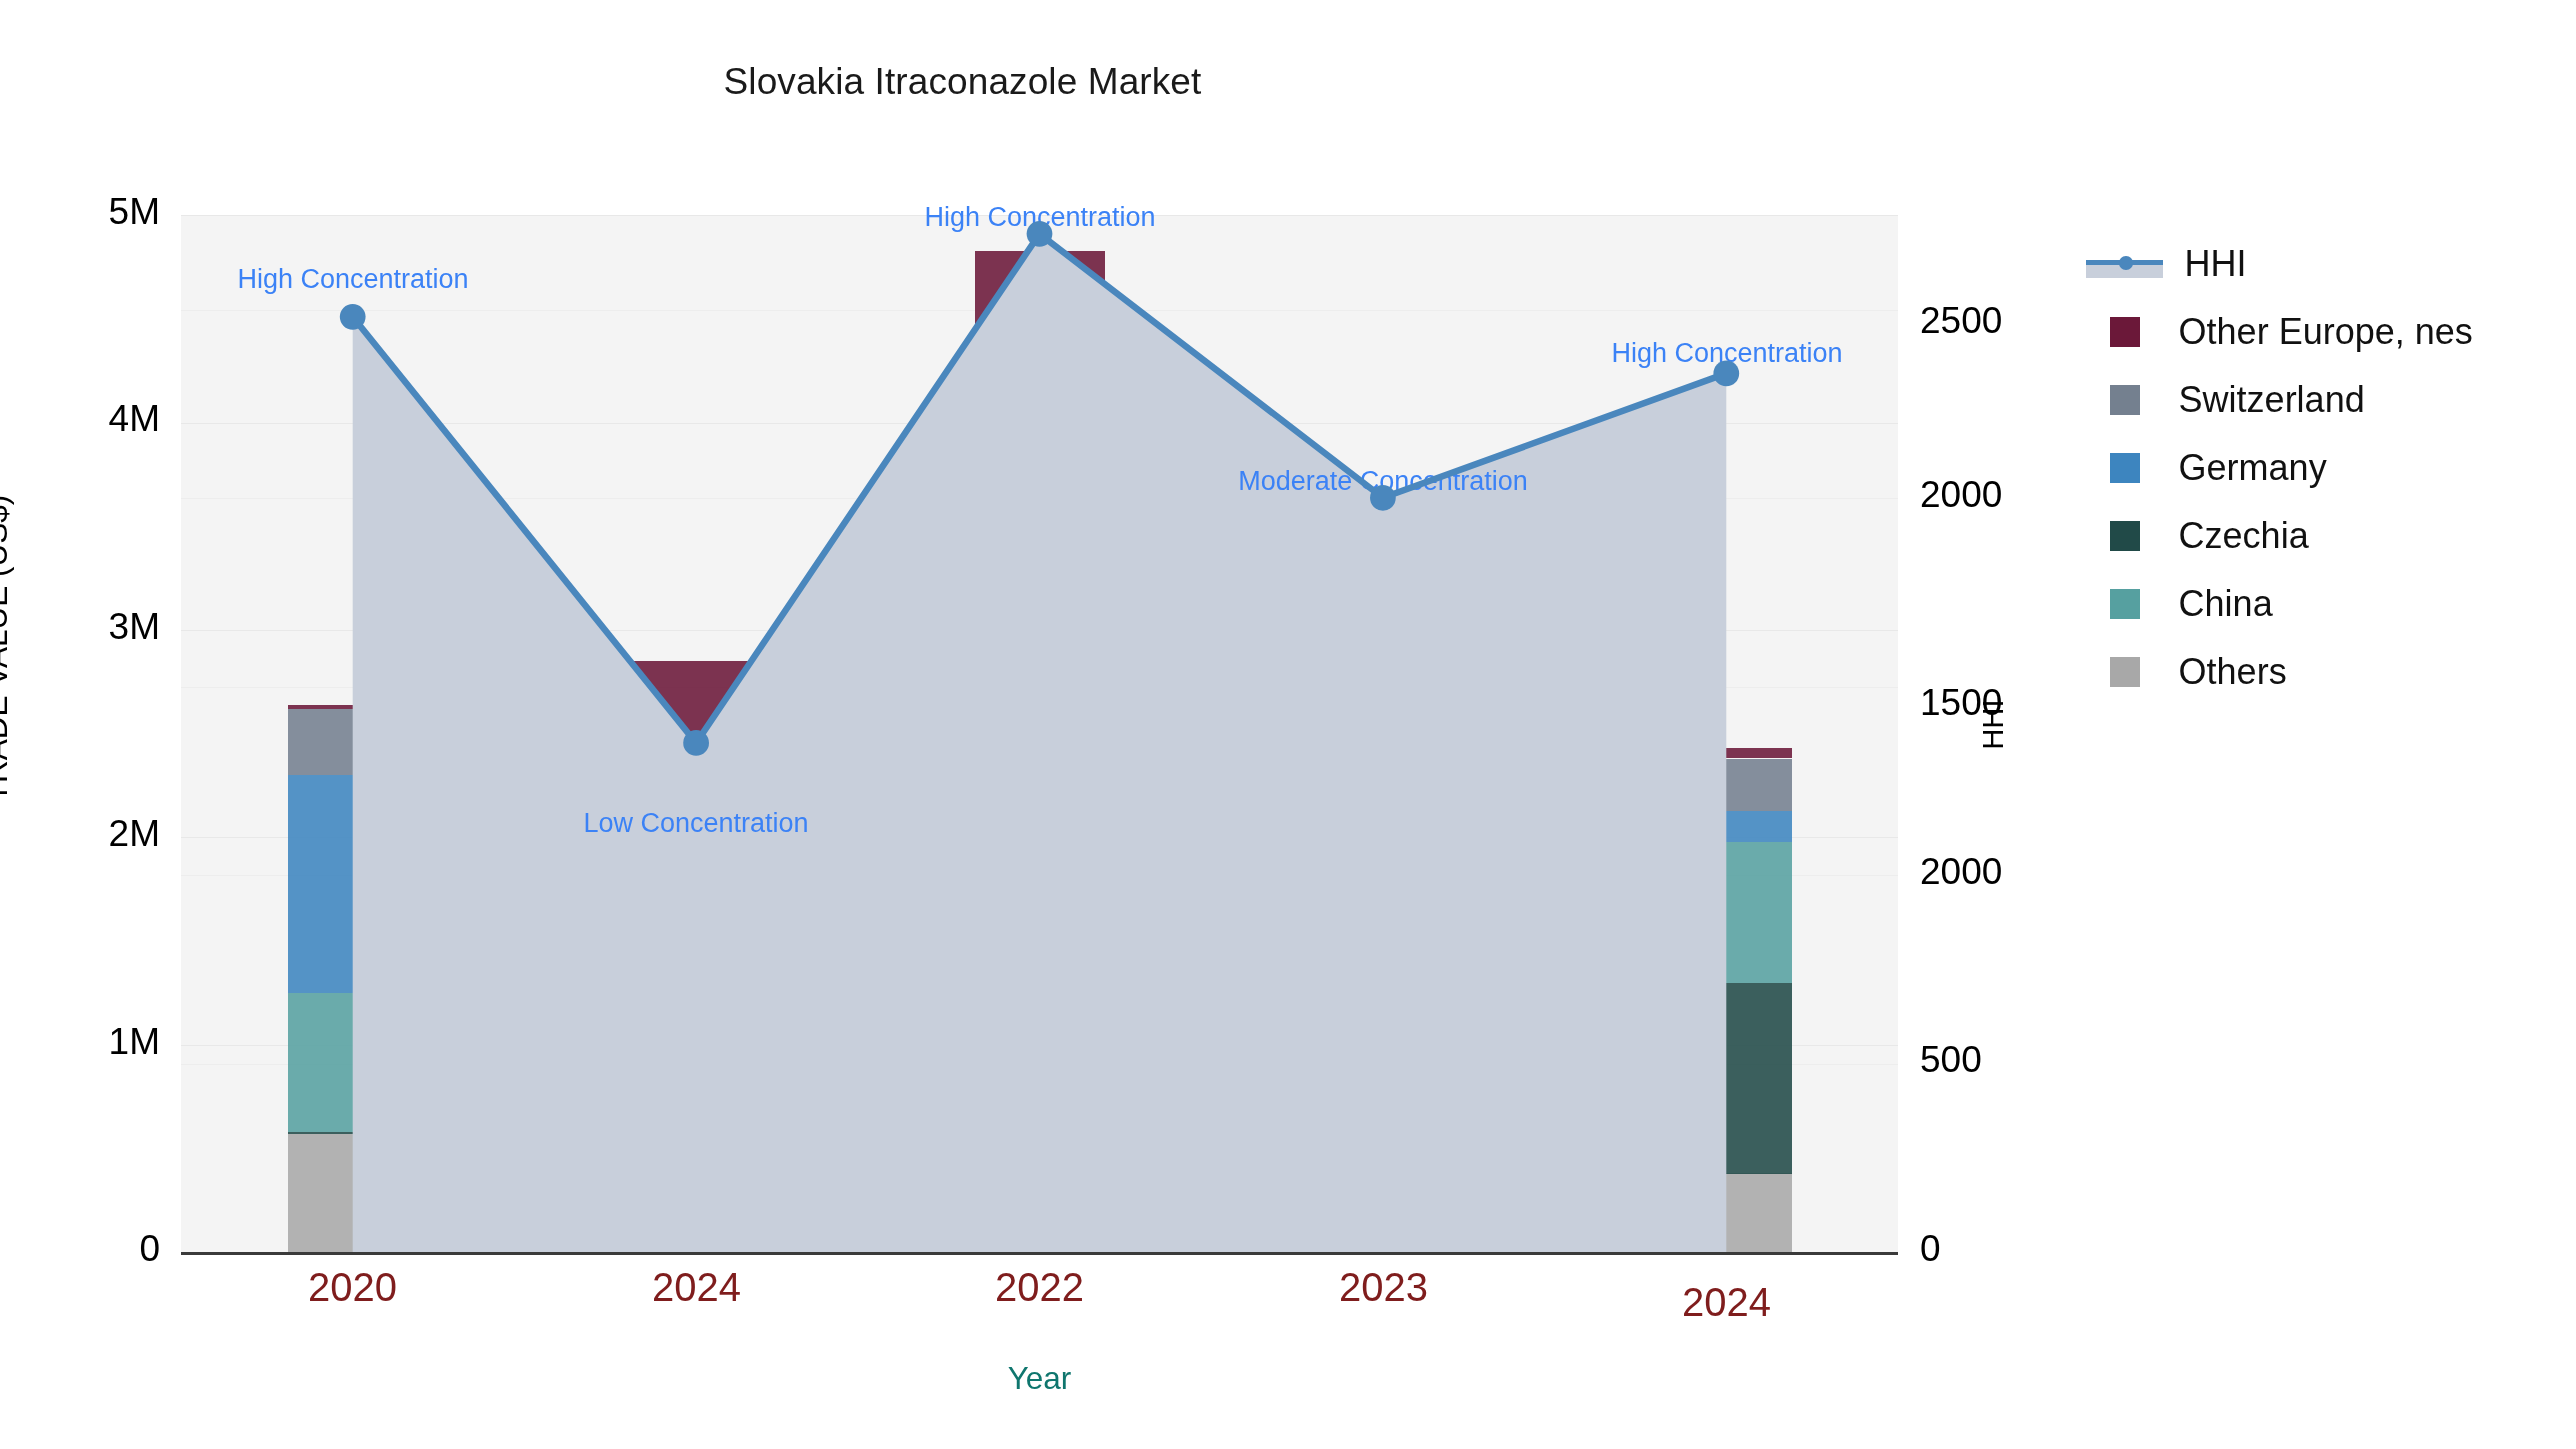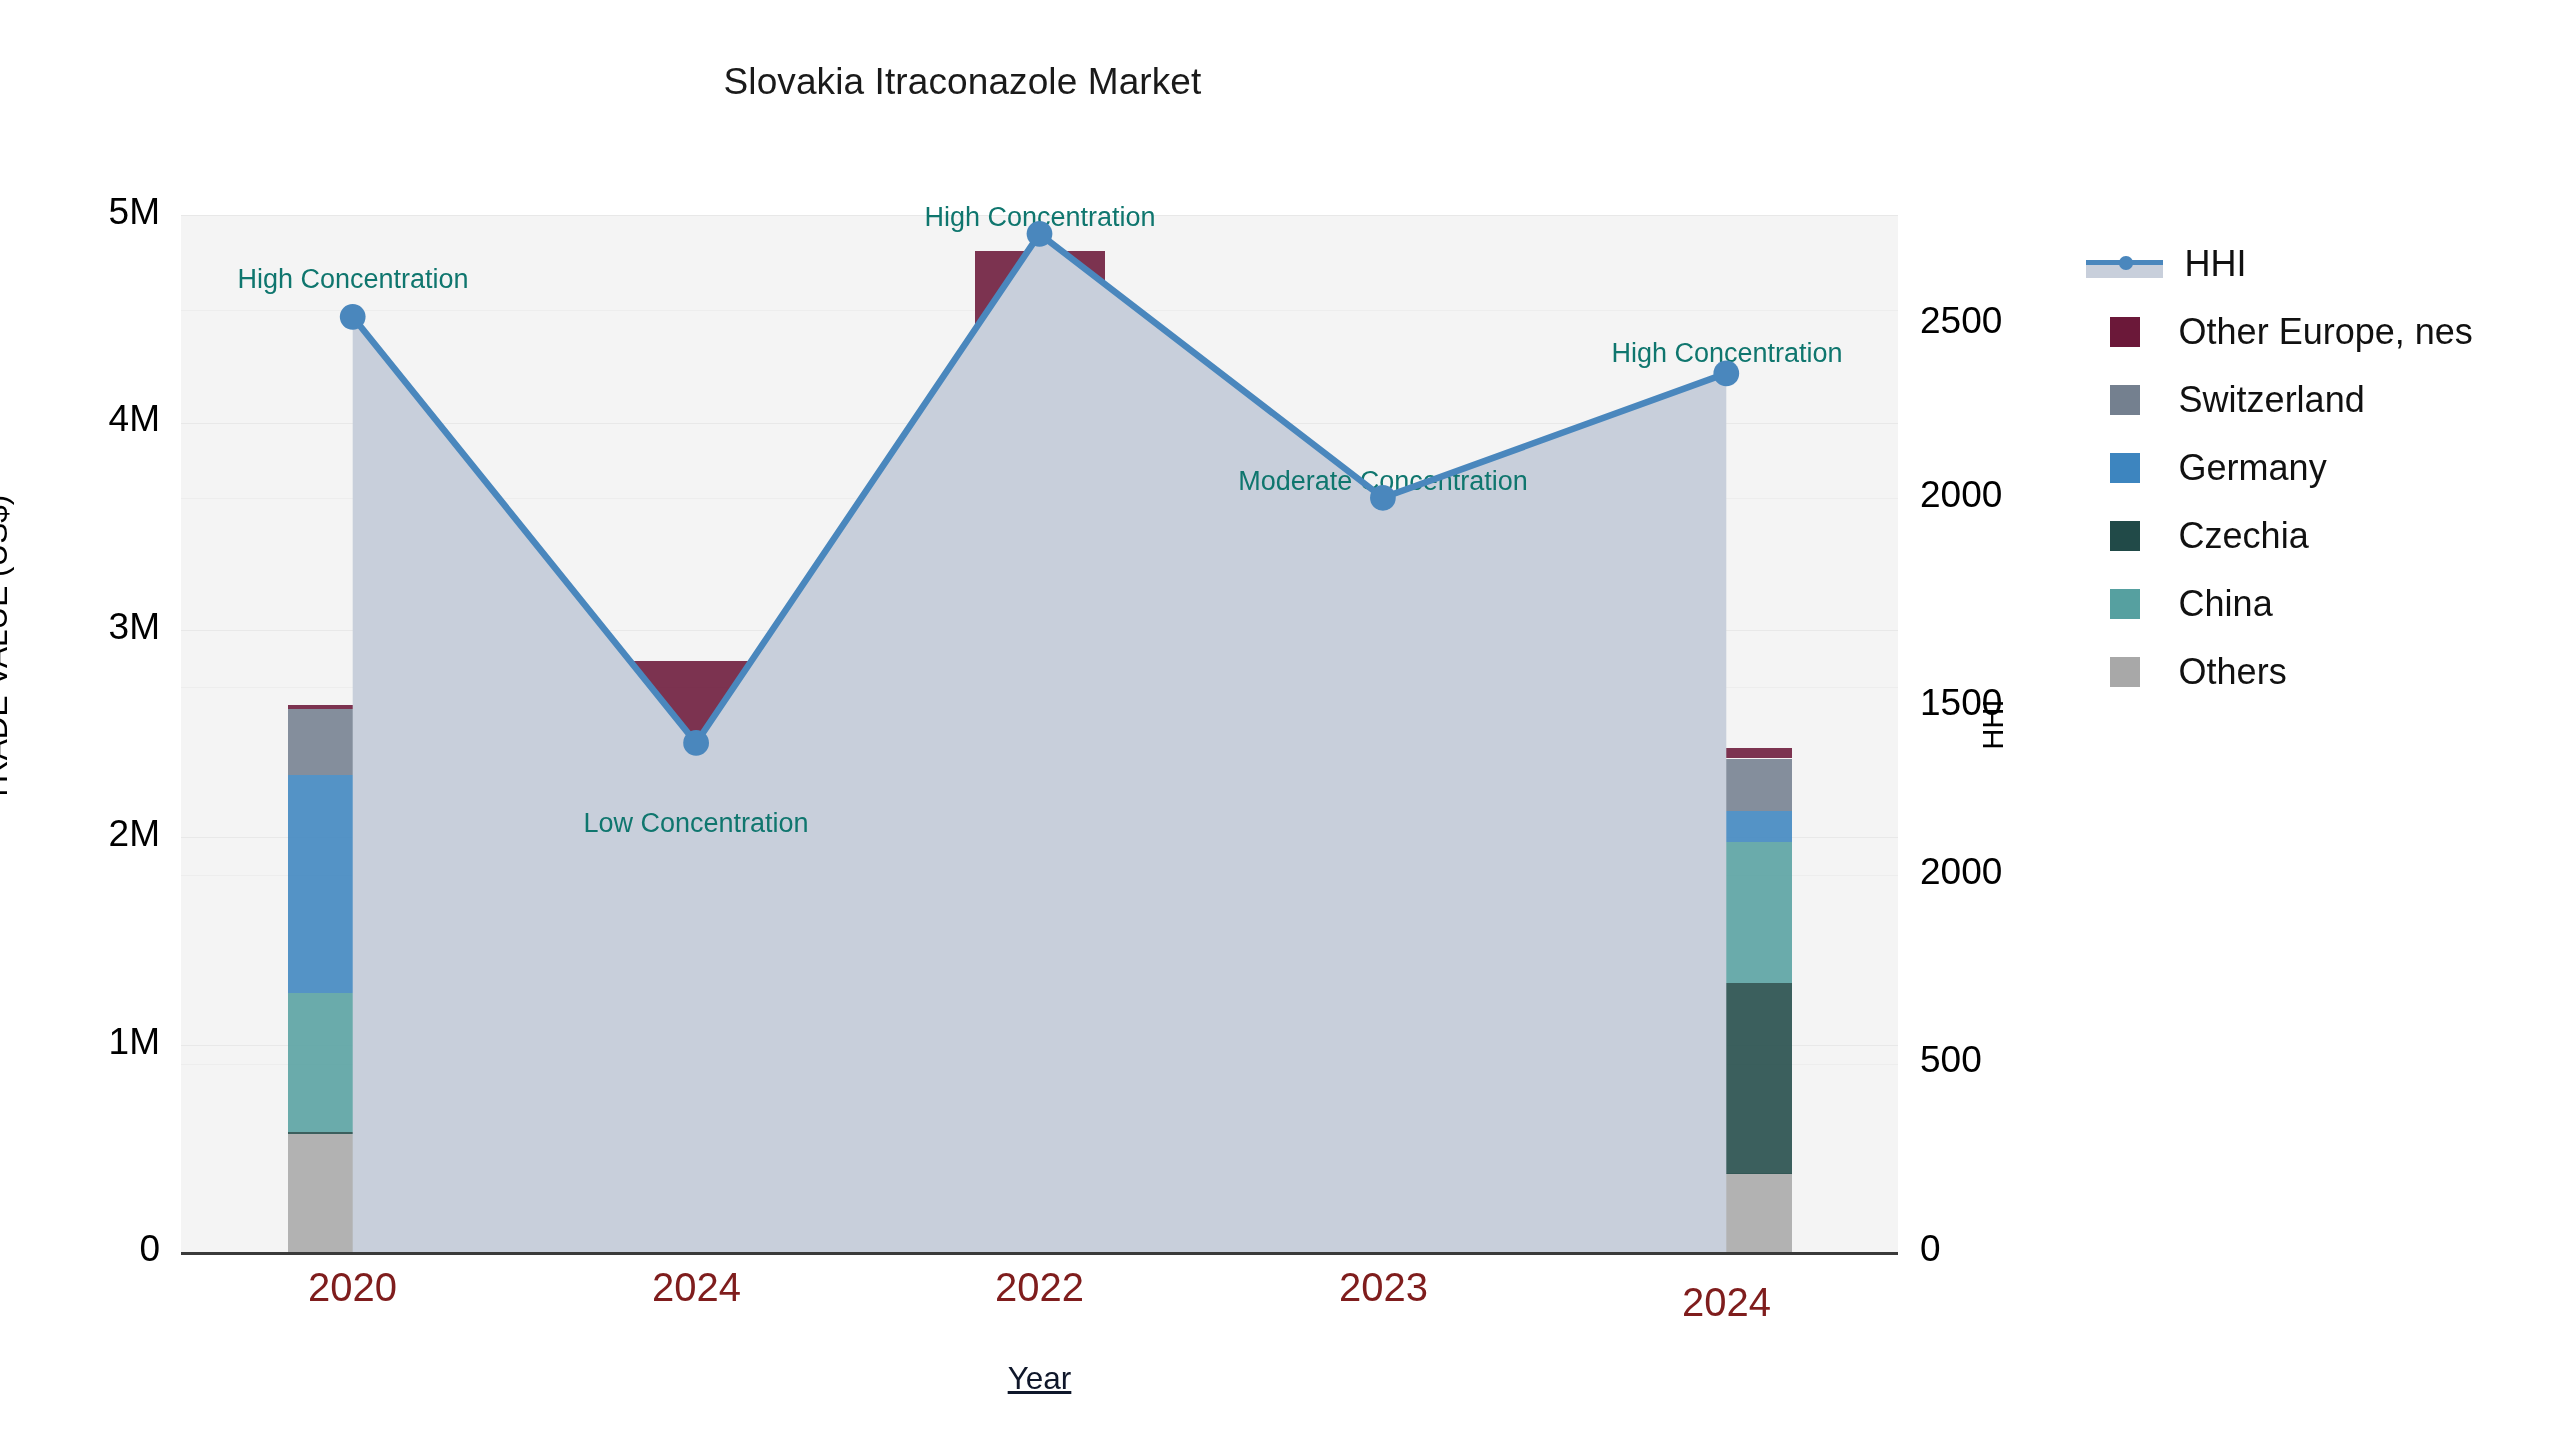--- a/index.html
+++ b/index.html
@@ -116,22 +116,21 @@
     font-size: 40px;
     color: #7f1d1d;
   }
   #xlabel {
     position: absolute;
     left: 181px;
     top: 1360px;
     width: 1717px;
     text-align: center;
     font-size: 31.5px;
-    color: #0f172a;
-    text-decoration: underline;
+    color: #0f766e;
   }
 
   
   .bar-segment {
     position: absolute;
     box-sizing: border-box;
   }
 
   
   #hhi-svg {
@@ -140,21 +139,21 @@
     top: 215px;
     width: 1717px;
     height: 1037px;
     pointer-events: none;
   }
 
   
   .annotation {
     position: absolute;
     font-size: 27px;
-    color: #0f766e;
+    color: #3b82f6;
     white-space: nowrap;
     text-align: left;
     transform: translateX(-50%);
   }
 
   
   #legend {
     position: absolute;
     left: 2086px;
     top: 230px;

